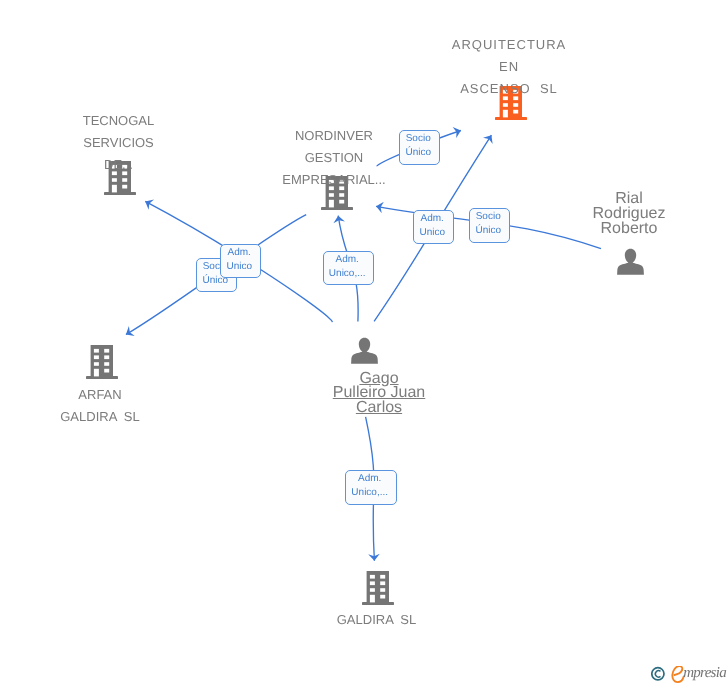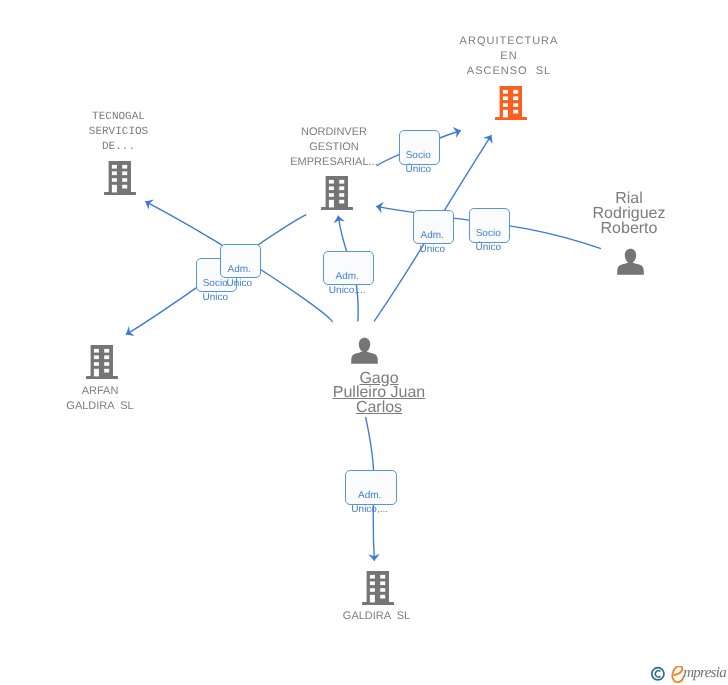--- a/index.html
+++ b/index.html
@@ -6,27 +6,27 @@
   html,body{margin:0;padding:0;background:#ffffff;}
   body{width:728px;height:685px;overflow:hidden;
        font-family:"Liberation Sans",sans-serif;
        -webkit-font-smoothing:antialiased;text-rendering:geometricPrecision;}
   #graph{position:relative;width:728px;height:685px;background:#fff;}
   svg.edges{position:absolute;left:0;top:0;width:728px;height:685px;}
 
   .node{position:absolute;}
   .node-icon{position:absolute;}
   .node-label{position:absolute;text-align:center;color:#7c7c7c;
-              font-size:11px;line-height:15px;white-space:pre;}
+              font-size:13px;line-height:22px;white-space:pre;}
   .node-label.person{font-size:16px;line-height:14.75px;}
   .node-label.main{letter-spacing:1.0px;}
 
   .rel{position:absolute;box-sizing:border-box;border:1.4px solid #5a94de;border-radius:5px;
        background:#fafbfc;color:#3f7fd0;font-size:10px;line-height:14.4px;text-align:center;
-       display:flex;flex-direction:column;justify-content:flex-start;align-items:center;padding-top:18px;padding-right:2.6px;
+       display:flex;flex-direction:column;justify-content:flex-start;align-items:center;padding-top:1px;padding-right:2.6px;
        white-space:pre;}
 
   .logo{position:absolute;white-space:nowrap;line-height:1;}
   .logo svg{position:absolute;left:0;top:0;}
   .logo .brand-rest{position:absolute;left:32.2px;top:0px;font-family:"Liberation Serif",serif;
                     font-style:italic;font-size:15px;letter-spacing:-0.72px;color:#737373;}
   .logo .sr{position:absolute;width:1px;height:1px;overflow:hidden;clip:rect(0 0 0 0);white-space:nowrap;}
 </style>
 </head>
 <body>
@@ -79,21 +79,21 @@
           <rect x="18.2" y="3.9" width="5.0" height="3.7"></rect>
         <rect x="7.9" y="10.4" width="5.0" height="3.7"></rect>
           <rect x="18.2" y="10.4" width="5.0" height="3.7"></rect>
         <rect x="7.9" y="17.2" width="5.0" height="3.6"></rect>
           <rect x="18.2" y="17.2" width="5.0" height="3.6"></rect>
         <rect x="7.9" y="23.8" width="5.0" height="7.6"></rect>
           <rect x="18.2" y="23.8" width="5.0" height="3.7"></rect>
       </g>
     </svg>
   </div>
-  <div class="node-label" style="left:18.5px;top:110px;width:200px;font-family:Liberation Mono, monospace;">TECNOGAL
+  <div class="node-label" style="left:18.5px;top:110px;width:200px;">TECNOGAL
 SERVICIOS
 DE...</div>
 
   <div class="node" style="left:321px;top:176px;">
     <svg class="node-icon" width="32" height="34" viewBox="0 0 32 34" style="left:0;top:0;">
       <rect x="0" y="31.1" width="32" height="2.9" rx="0.4" fill="#757575"></rect>
       <rect x="4.6" y="0" width="22.4" height="31.4" fill="#757575"></rect>
       <g fill="#ffffff">
         <rect x="7.9" y="3.9" width="5.0" height="3.7"></rect>
           <rect x="18.2" y="3.9" width="5.0" height="3.7"></rect>

